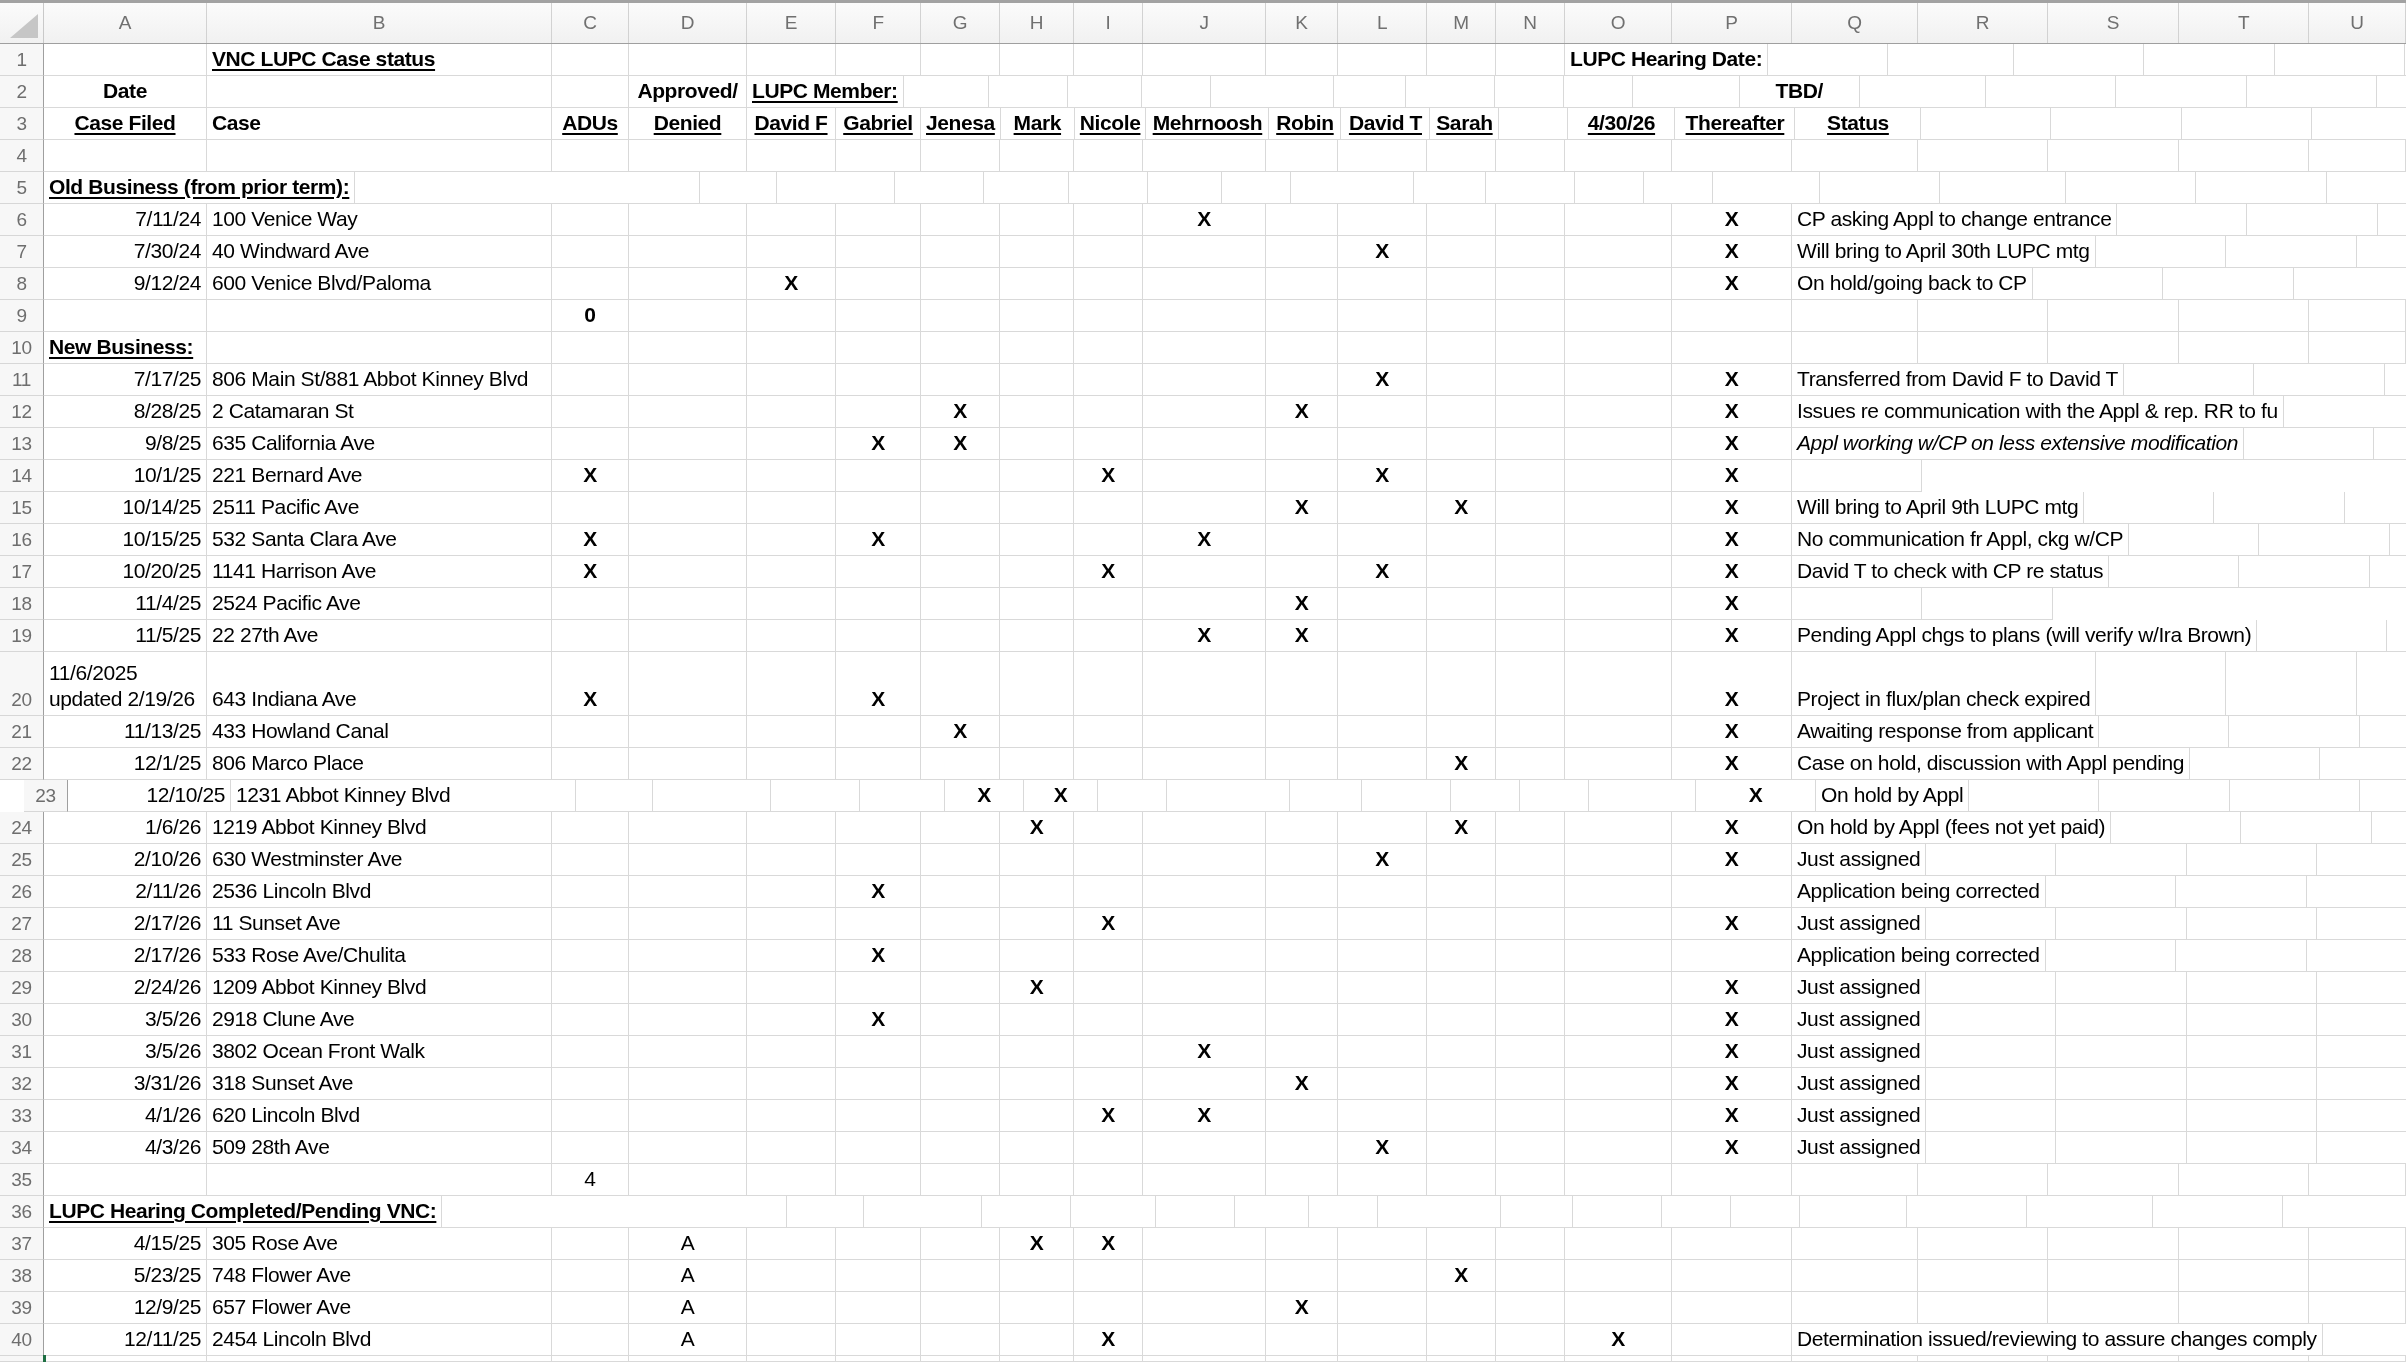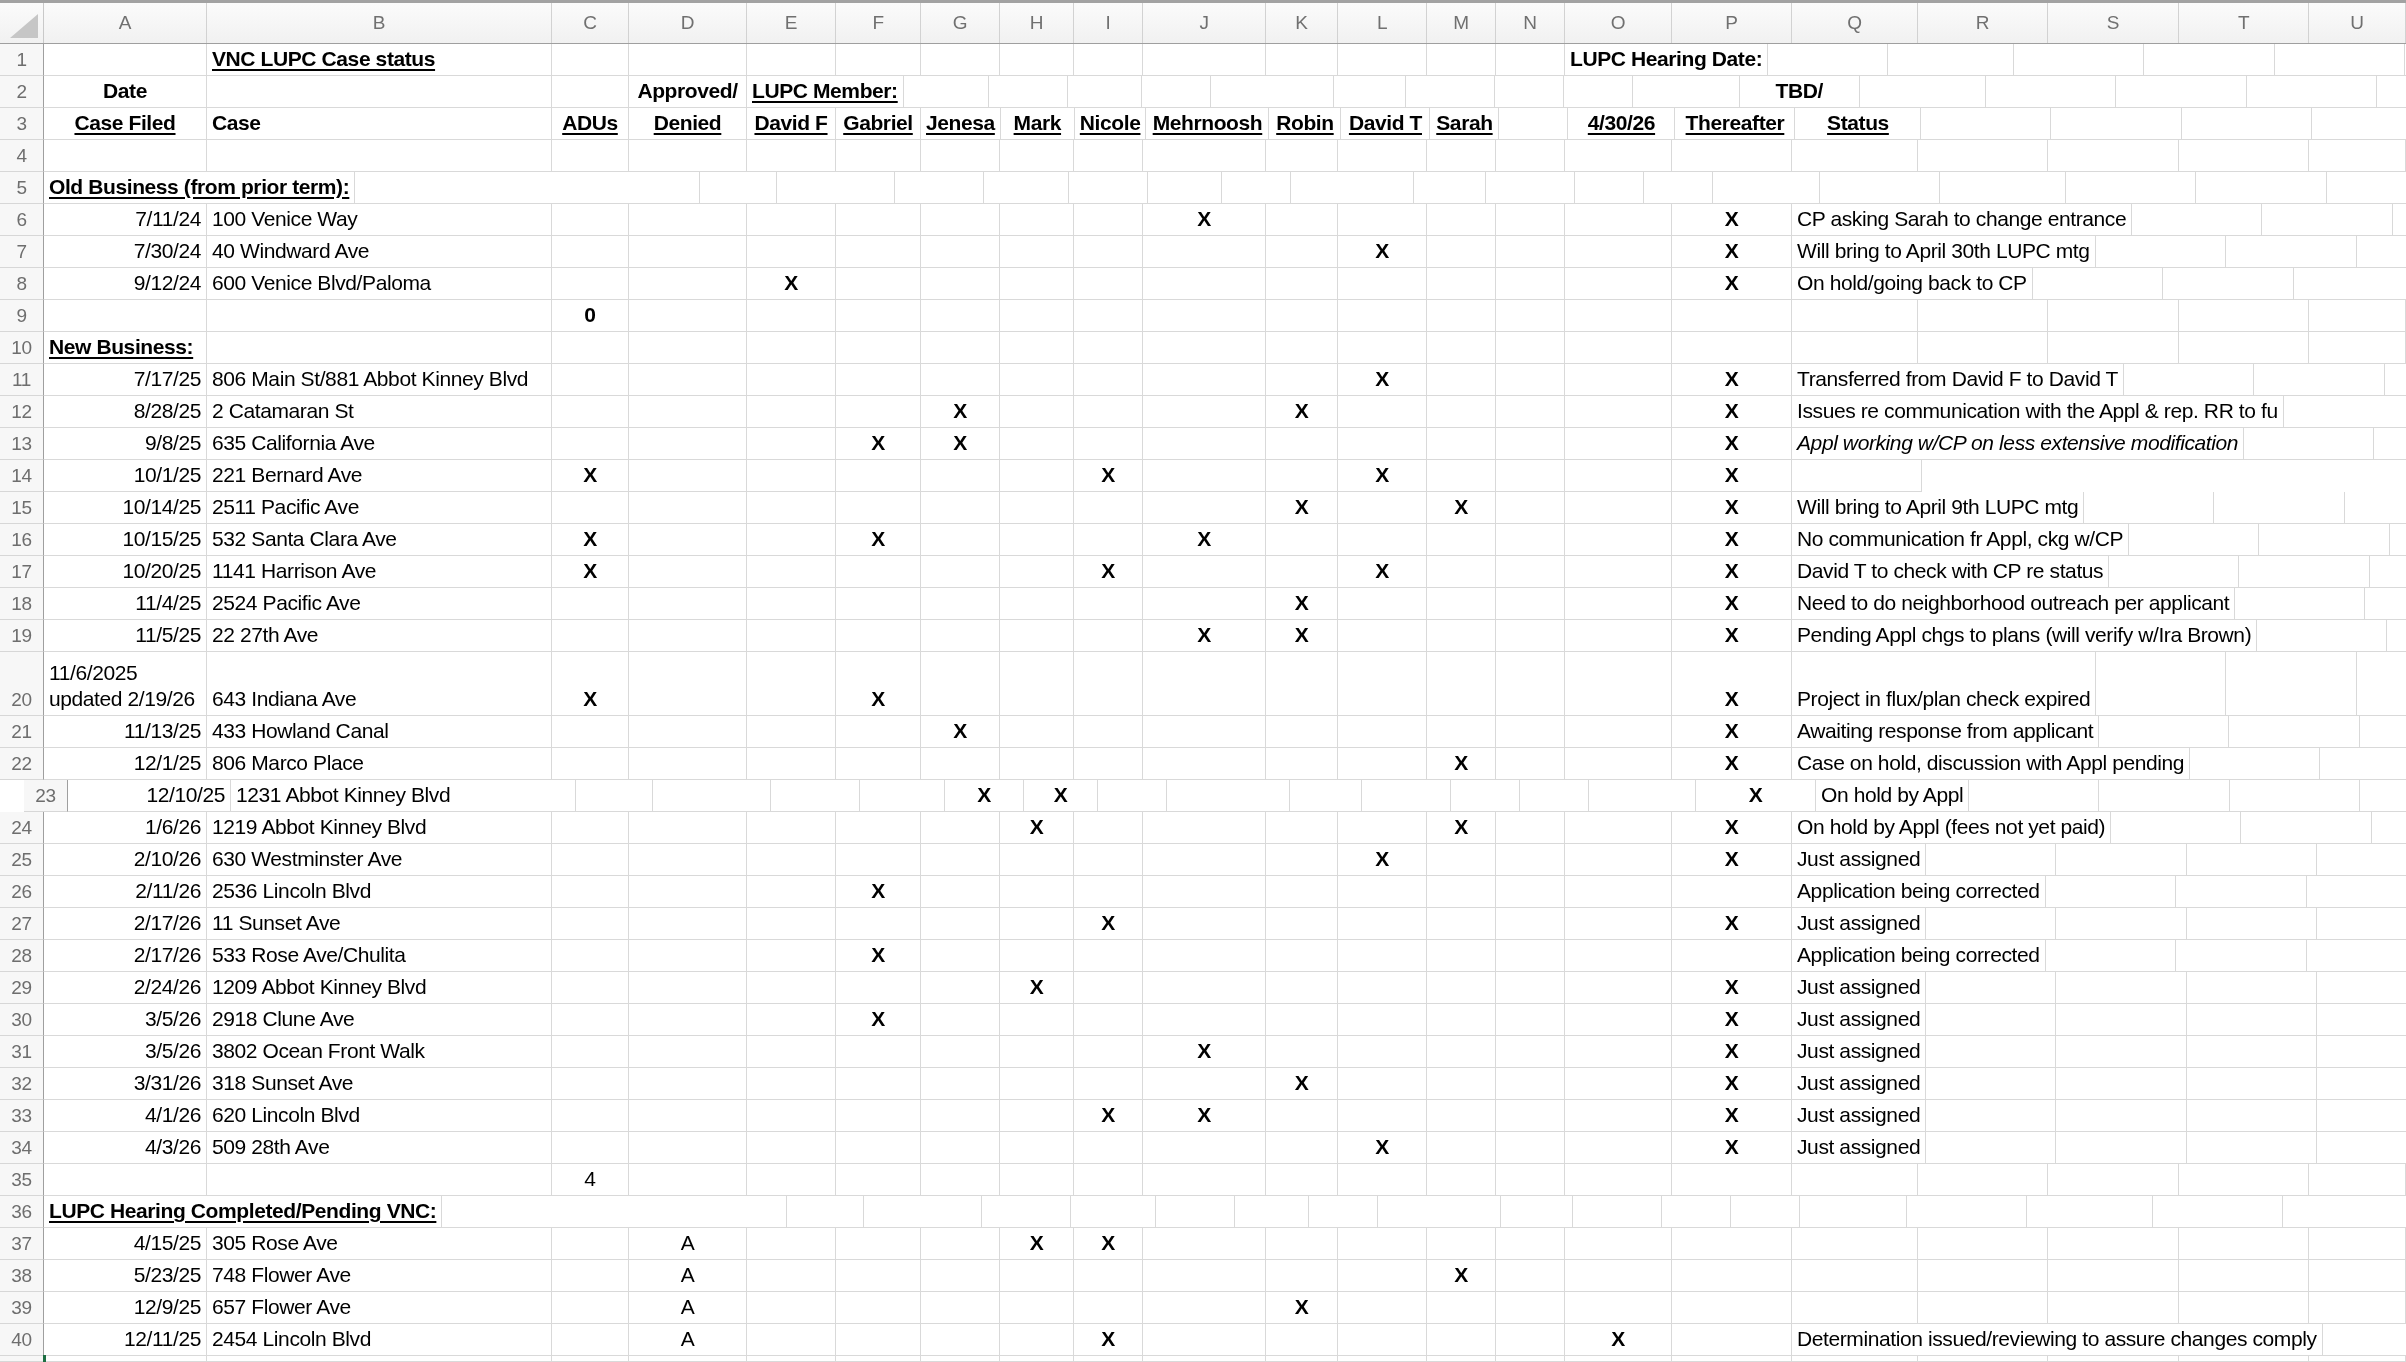--- a/index.html
+++ b/index.html
@@ -344,21 +344,21 @@
         </div>
         <div class="cell al" style="flex: 0 0 72px;"></div>
         <div class="cell al" style="flex: 0 0 89px;"></div>
         <div class="cell al" style="flex: 0 0 69px;"></div>
         <div class="cell al" style="flex: 0 0 69px;"></div>
         <div class="cell al" style="flex: 0 0 107px;"></div>
         <div class="cell ac" style="flex: 0 0 120px;">
           <span class="t b">X</span>
         </div>
         <div class="cell al" style="flex: 0 0 126px;">
-          <span class="t">CP asking Sarah to change entrance</span>
+          <span class="t">CP asking Appl to change entrance</span>
         </div>
         <div class="cell al" style="flex: 0 0 130px;"></div>
         <div class="cell al" style="flex: 0 0 131px;"></div>
         <div class="cell al" style="flex: 0 0 130px;"></div>
       </div>
       <div class="row" style="height: 32px;">
         <div class="gutter">
           <span>7</span>
         </div>
         <div class="cell ar" style="flex: 0 0 163px;">
@@ -758,23 +758,20 @@
         <div class="cell al" style="flex: 0 0 123px;"></div>
         <div class="cell ac" style="flex: 0 0 72px;">
           <span class="t b">X</span>
         </div>
         <div class="cell al" style="flex: 0 0 89px;"></div>
         <div class="cell al" style="flex: 0 0 69px;"></div>
         <div class="cell al" style="flex: 0 0 69px;"></div>
         <div class="cell al" style="flex: 0 0 107px;"></div>
         <div class="cell ac" style="flex: 0 0 120px;">
           <span class="t b">X</span>
-        </div>
-        <div class="cell al" style="flex: 0 0 126px;">
-          <span class="t">Need to do neighborhood outreach per applicant</span>
         </div>
         <div class="cell al" style="flex: 0 0 130px;"></div>
         <div class="cell al" style="flex: 0 0 131px;"></div>
       </div>
       <div class="row" style="height: 32px;">
         <div class="gutter">
           <span>19</span>
         </div>
         <div class="cell ar" style="flex: 0 0 163px;">
           <span class="t">11/5/25</span>

